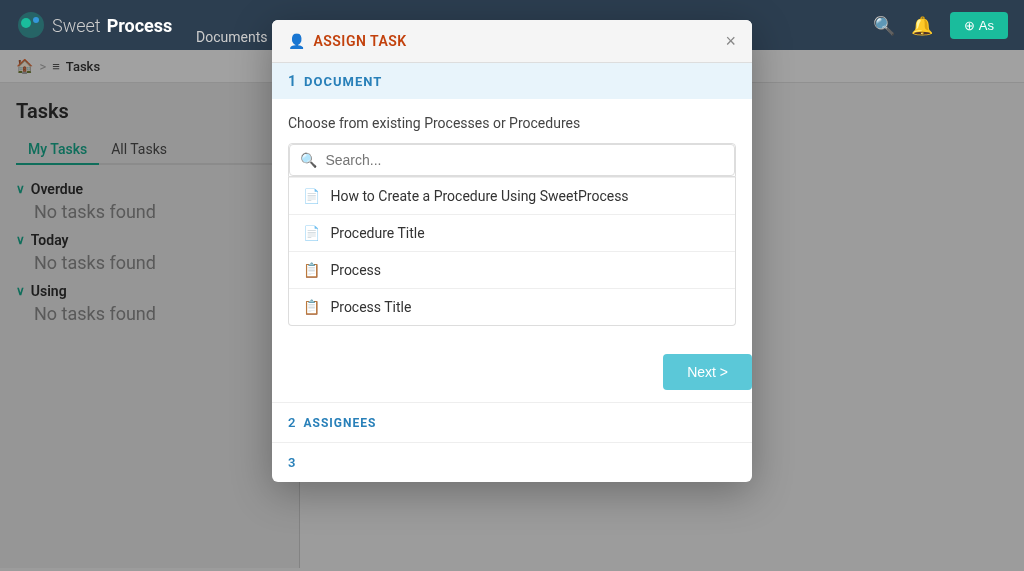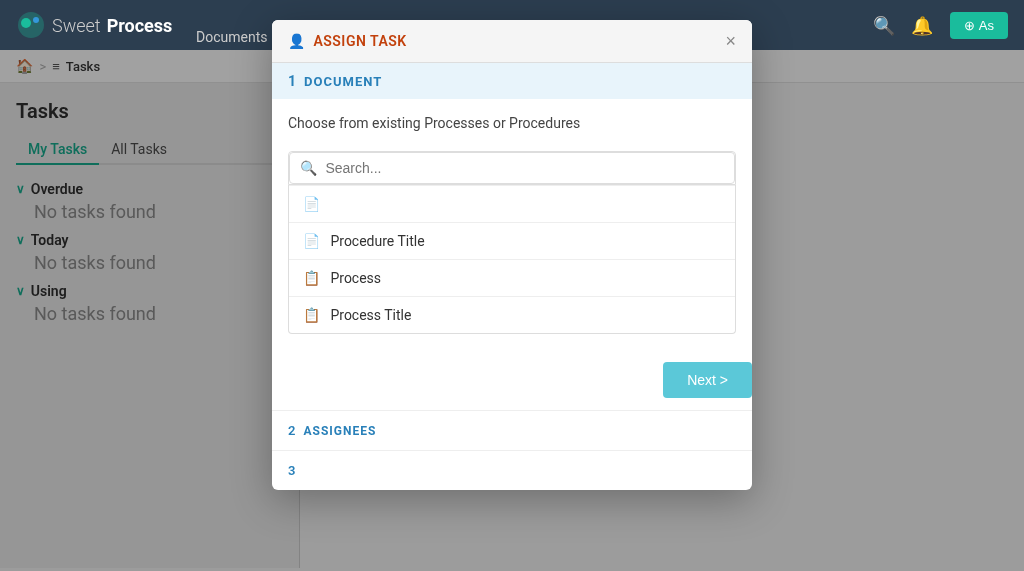--- a/index.html
+++ b/index.html
@@ -218,21 +218,21 @@
       text-transform: uppercase;
     }
 
     
     .modal-body {
       padding: 16px;
     }
     .modal-instruction {
       font-size: 14px;
       color: #444;
-      margin-bottom: 20px;
+      margin-bottom: 12px;
     }
 
     
     .search-box {
       display: flex;
       align-items: center;
       border: 1px solid #ddd;
       border-radius: 4px;
       padding: 7px 10px;
       margin-bottom: 0;
@@ -406,20 +406,21 @@
     <div class="search-wrapper">
       <div class="search-box">
         <span class="search-icon">🔍</span>
         <input class="search-input" type="text" placeholder="Search..." style="">
       </div>
     </div>
 
     <div class="doc-list">
       <div class="doc-item">
         <span class="doc-item-icon">📄</span>
+        <span class="doc-item-text">How to Create a Procedure Using SweetProcess</span>
       </div>
       <div class="doc-item">
         <span class="doc-item-icon">📄</span>
         <span class="doc-item-text">Procedure Title</span>
       </div>
       <div class="doc-item">
         <span class="doc-item-icon">📋</span>
         <span class="doc-item-text">Process</span>
       </div>
       <div class="doc-item">

